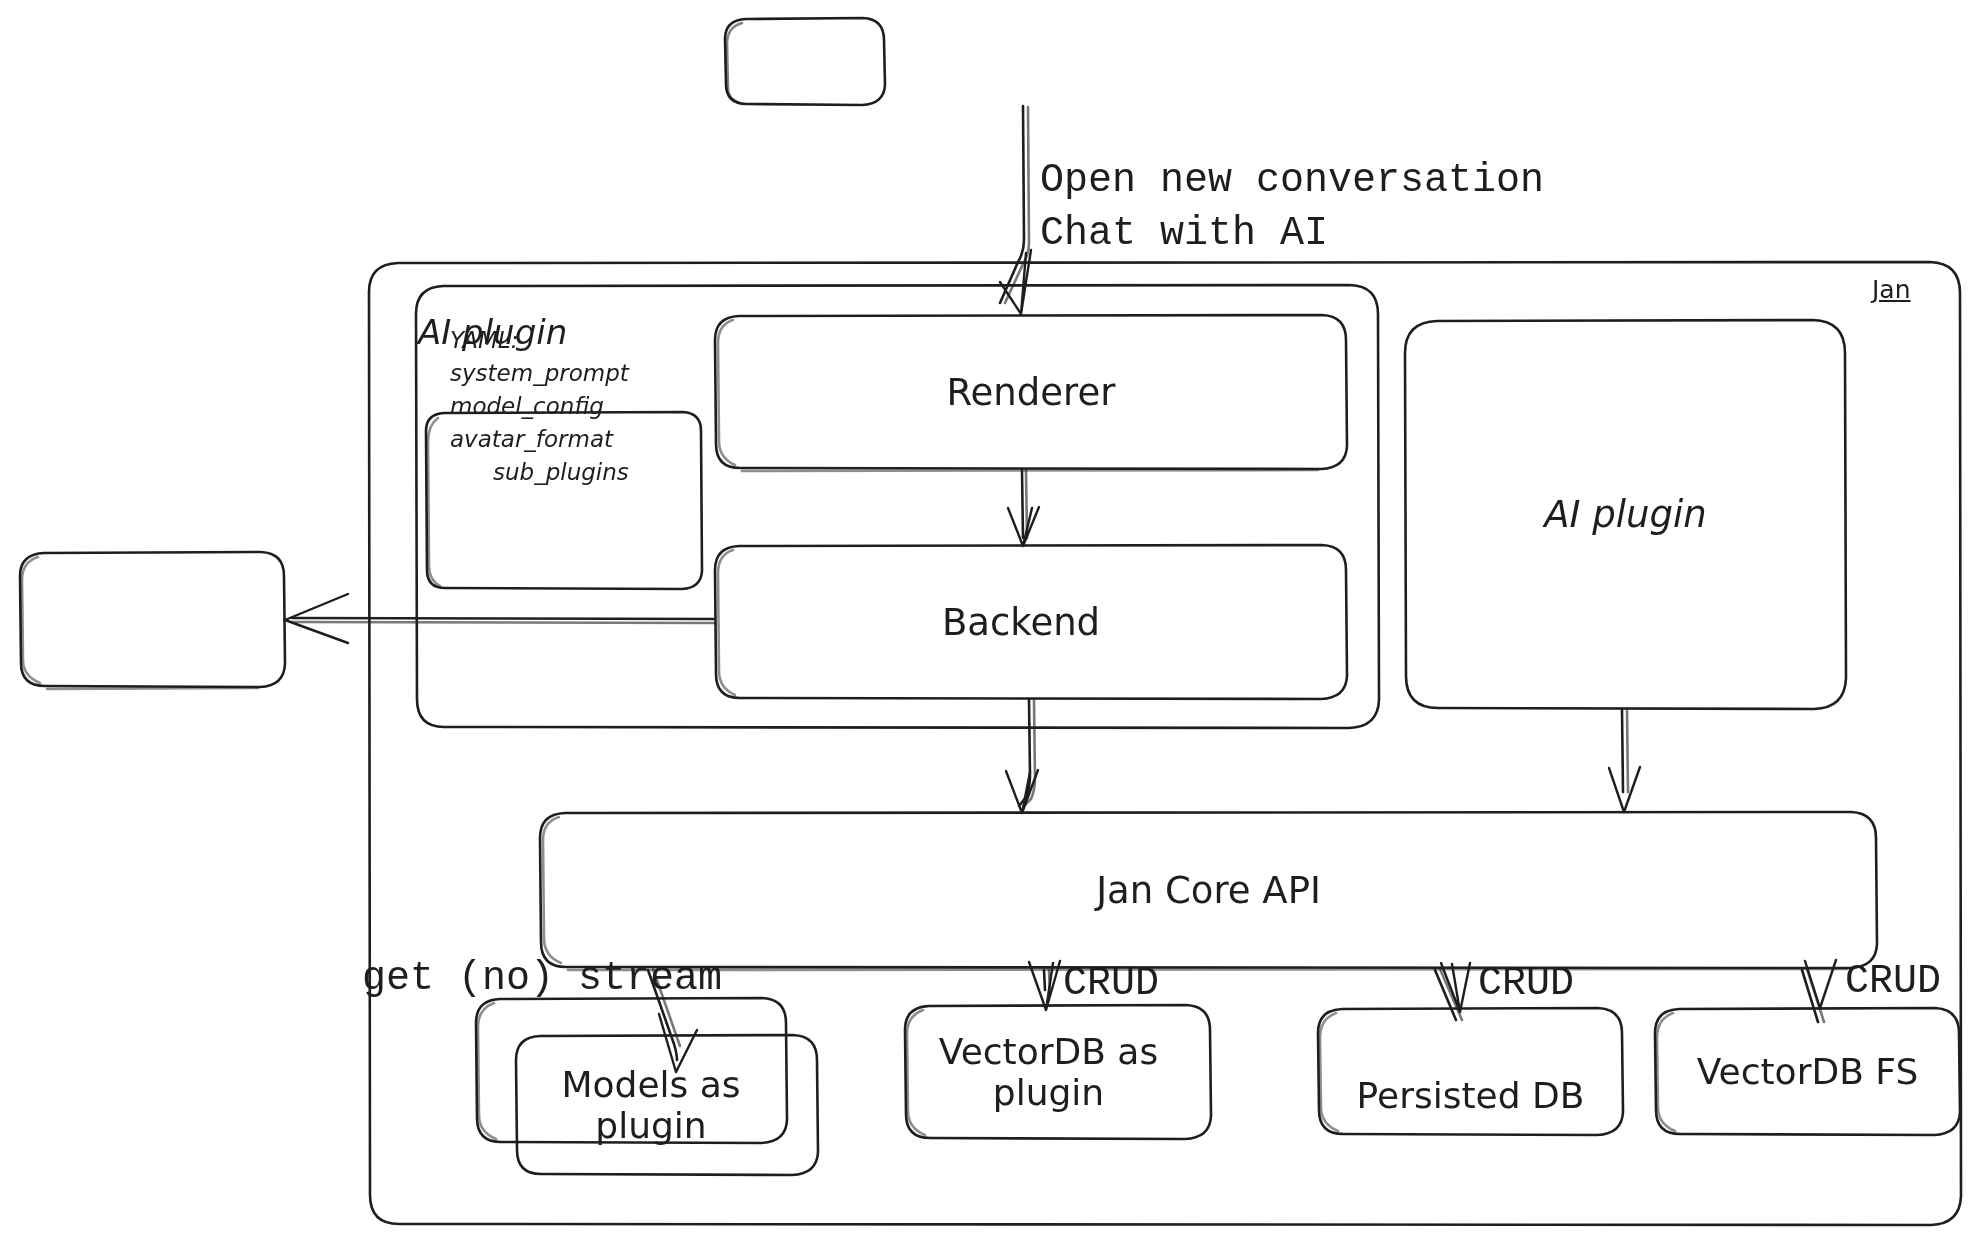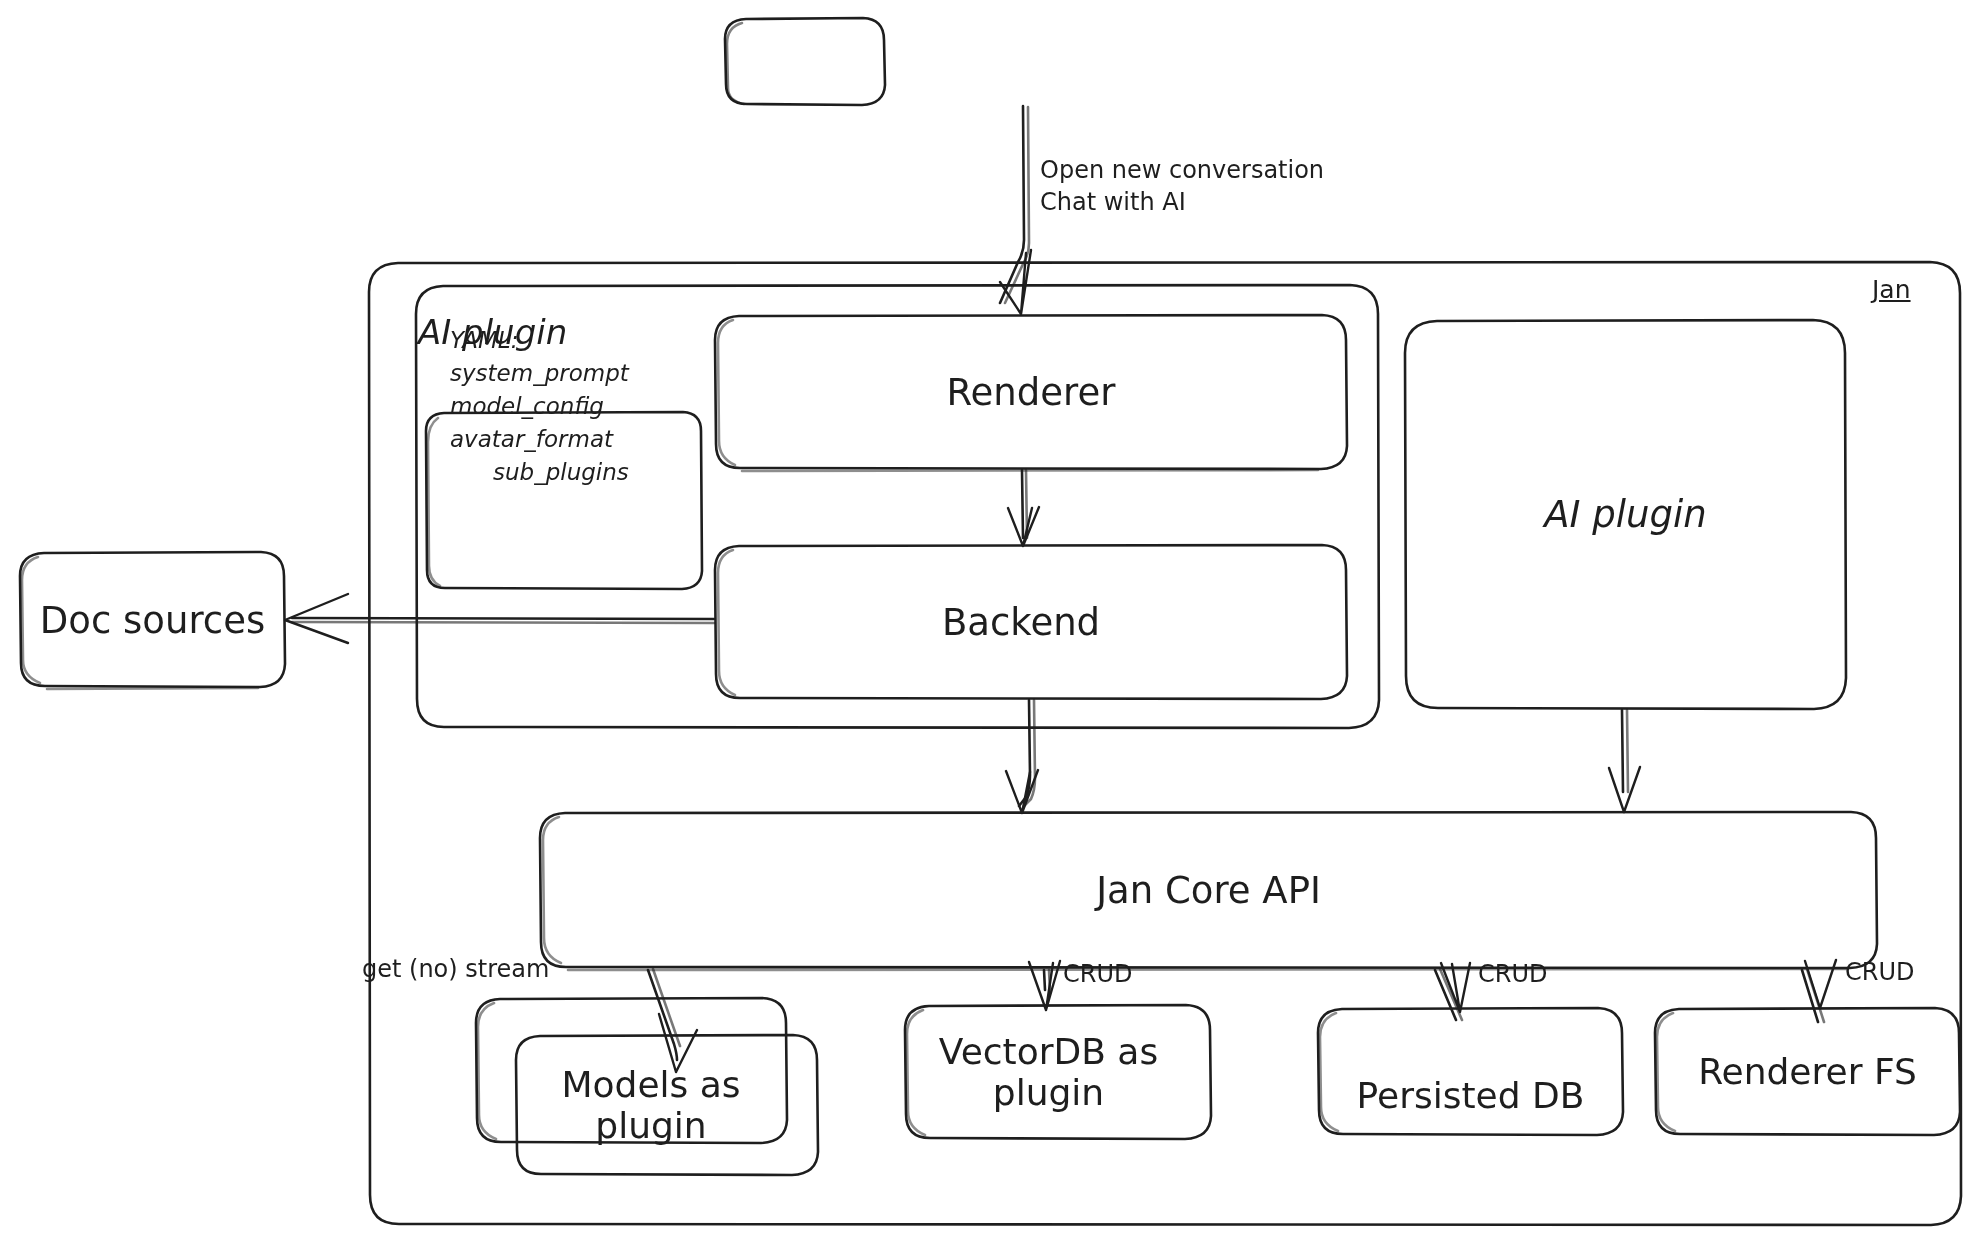--- a/index.html
+++ b/index.html
@@ -38,21 +38,22 @@
   }
   .t-group {
     font-size: 34px;
     font-style: italic;
   }
   .t-corner {
     font-size: 25px;
     text-decoration: underline;
   }
   .t-edge {
-    font-size: 24px;
+    font-size: 40px;
+    font-family: Liberation Mono, monospace;
   }
   .t-yaml {
     font-size: 23px;
     font-style: italic;
     line-height: 1.32;
   }
   .node-text {
     position: absolute;
     display: flex;
     align-items: center;
@@ -201,31 +202,30 @@
 
 
   <div class="node-text t-node" style="left:715px; top:315px; width:632px; height:155px;">Renderer</div>
 
   <div class="node-text t-node" style="left:715px; top:545px; width:612px; height:155px;border-radius:18px;">Backend</div>
 
   <div class="node-text t-group" style="left:1405px; top:320px; width:441px; height:389px; font-size:37px;">AI plugin</div>
 
   <div class="node-text t-node" style="left:540px; top:812px; width:1337px; height:157px;">Jan Core API</div>
 
-  <div class="node-text t-node" style="left:20px; top:552px; width:265px; height:136px;">Doc sources</div>
 
   <div class="node-text t-node-sm" style="left:516px; top:1035px; width:270px; height:140px; white-space:pre-line;">Models as
 plugin</div>
 
   <div class="node-text t-node-sm" style="left:905px; top:1005px; width:287px; height:134px; white-space:pre-line;">VectorDB as
 plugin</div>
 
   <div class="node-text t-node-sm" style="left:1318px; top:1008px; width:305px; height:127px;margin-top:24px;">Persisted DB</div>
 
-  <div class="node-text t-node-sm" style="left:1655px; top:1008px; width:305px; height:127px;">Renderer FS</div>
+  <div class="node-text t-node-sm" style="left:1655px; top:1008px; width:305px; height:127px;">VectorDB FS</div>
 
   <div class="lbl t-yaml" style="left:350px; top:325px;">
     <div style="position:absolute; left:100px; top:0px;">YAML:</div>
     <div style="position:absolute; left:100px; top:33px;">system_prompt</div>
     <div style="position:absolute; left:100px; top:66px;">model_config</div>
     <div style="position:absolute; left:100px; top:99px;">avatar_format</div>
     <div style="position:absolute; left:100px; top:132px;margin-left:43px;">sub_plugins</div>
   </div>
 
   <div class="lbl t-edge" style="left:1040px; top:155px; white-space:pre-line; line-height:1.32;">Open new conversation

